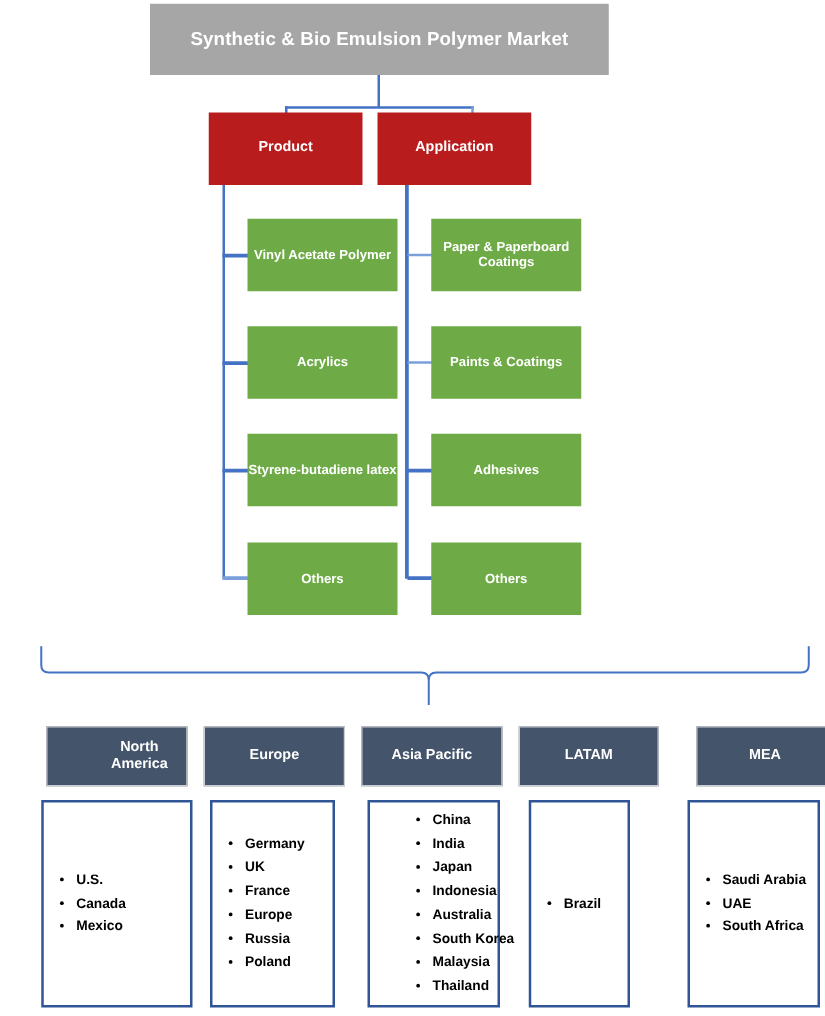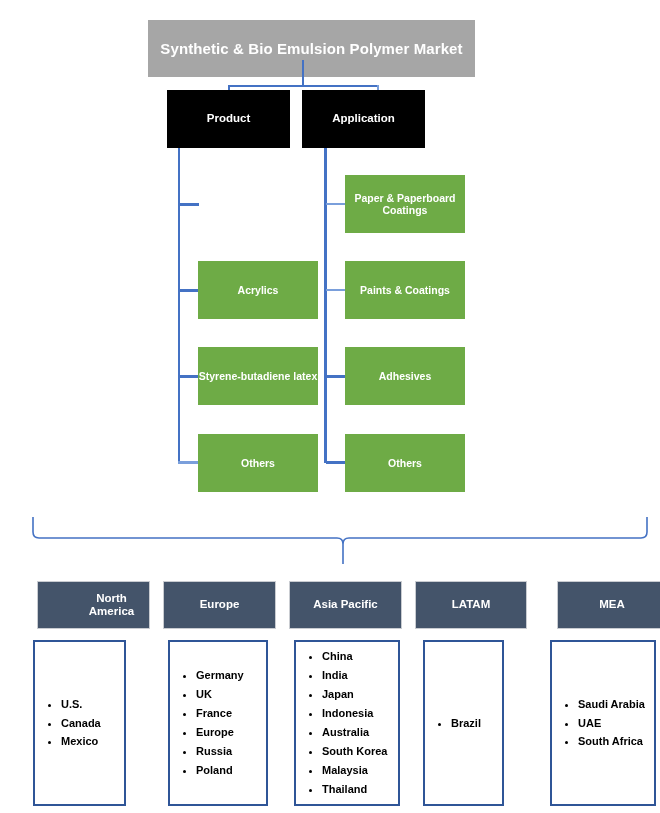--- a/index.html
+++ b/index.html
@@ -26,34 +26,33 @@
     justify-content: center;
     text-align: center;
     color: #ffffff;
     font-weight: bold;
     line-height: 1.15;
   }
 
   
   .title-box {
     left: 120px;
-    top: 20px;
-    width: 327px;
+    top: 3px;
+    width: 367px;
     height: 57px;
     background: #a6a6a6;
     font-size: 15px;
     letter-spacing: 0.1px;
-    margin-left: 28px;
   }
 
   
   .cat-box {
     width: 123px;
     height: 58px;
-    background: #000000;
+    background: #b91c1c;
     font-size: 11.5px;
     top: 90px;
   }
   .cat-product   { left: 167px; }
   .cat-application { left: 302px; }
 
   
   .leaf-box {
     width: 120px;
     height: 58px;
@@ -136,58 +135,59 @@
   <div class="conn" style="left:178px; top:289px; width:21px; height:3px;"></div>
   <div class="conn" style="left:178px; top:375px; width:21px; height:3px;"></div>
   <div class="conn conn-light" style="left:178px; top:461px; width:21px; height:3px;"></div>
 
   <div class="conn" style="left:324px; top:148px; width:3px; height:315px;"></div>
   <div class="conn conn-light" style="left:326px; top:203px; width:20px; height:2px;"></div>
   <div class="conn conn-light" style="left:326px; top:289px; width:20px; height:2px;"></div>
   <div class="conn" style="left:326px; top:375px; width:20px; height:3px;"></div>
   <div class="conn" style="left:326px; top:461px; width:20px; height:3px;"></div>
 
+  <div class="box leaf-box col-left row-1">Vinyl Acetate Polymer</div>
   <div class="box leaf-box col-left row-2">Acrylics</div>
   <div class="box leaf-box col-left row-3">Styrene-butadiene latex</div>
   <div class="box leaf-box col-left row-4">Others</div>
 
   <div class="box leaf-box col-right row-1">Paper &amp; Paperboard Coatings</div>
   <div class="box leaf-box col-right row-2">Paints &amp; Coatings</div>
   <div class="box leaf-box col-right row-3">Adhesives</div>
   <div class="box leaf-box col-right row-4">Others</div>
 
   <svg class="bracket" viewBox="0 0 660 65">
     <path d="M 33 12 L 33 27 Q 33 33 39 33 L 337 33 Q 343 33 343 39 L 343 59
              M 343 39 Q 343 33 349 33 L 641 33 Q 647 33 647 27 L 647 12" fill="none" stroke="#4472c4" stroke-width="1.6" stroke-linecap="butt"></path>
   </svg>
 
   <div class="box region-head" style="left:37px; width:113px;padding-left:36px;">North America</div>
   <div class="box region-head" style="left:163px; width:113px;">Europe</div>
   <div class="box region-head" style="left:289px; width:113px;">Asia Pacific</div>
   <div class="box region-head" style="left:415px; width:112px;">LATAM</div>
   <div class="box region-head" style="left:545px; width:110px;margin-left:12px;">MEA</div>
 
-  <div class="region-panel" style="left:33px; width:93px;">
+  <div class="region-panel" style="left:33px; width:121px;">
     <ul>
         <li>U.S.</li>
         <li>Canada</li>
         <li>Mexico</li>
       </ul>
   </div>
   <div class="region-panel" style="left:168px; width:100px;">
     <ul>
         <li>Germany</li>
         <li>UK</li>
         <li>France</li>
         <li>Europe</li>
         <li>Russia</li>
         <li>Poland</li>
       </ul>
   </div>
-  <div class="region-panel" style="left:294px; width:106px;">
+  <div class="region-panel" style="left:294px; width:106px;padding-left:24px;">
     <ul>
         <li>China</li>
         <li>India</li>
         <li>Japan</li>
         <li>Indonesia</li>
         <li>Australia</li>
         <li>South Korea</li>
         <li>Malaysia</li>
         <li>Thailand</li>
       </ul>

